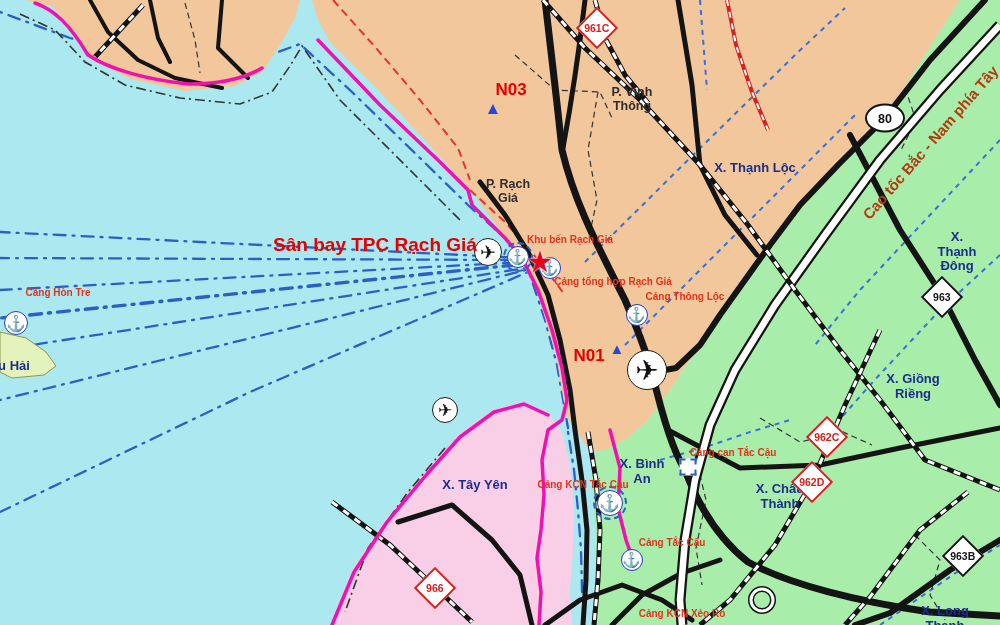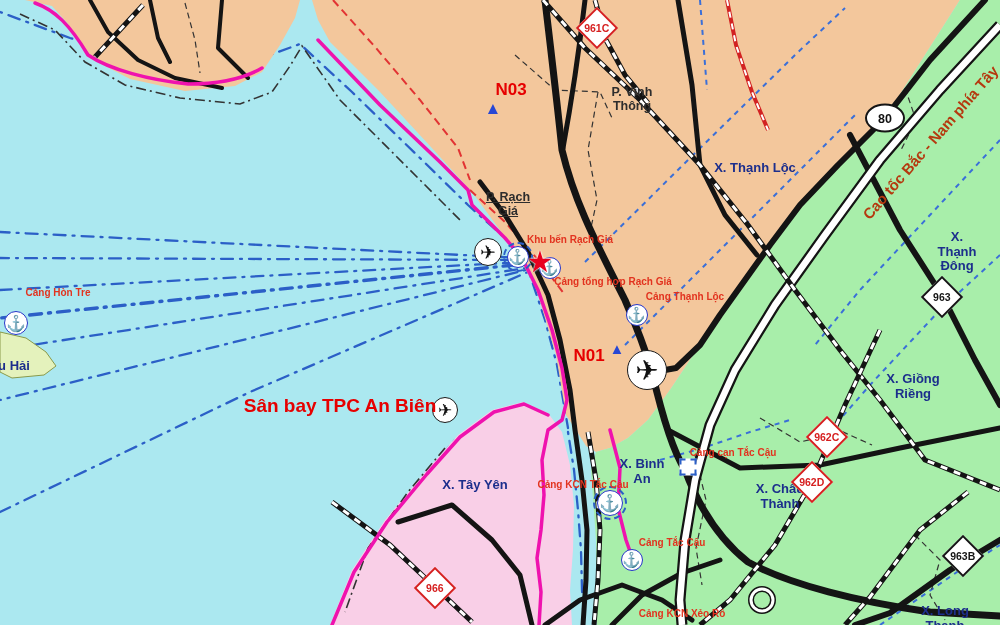--- a/index.html
+++ b/index.html
@@ -161,44 +161,44 @@
       <div class="icon-circle icon-anchor" style="height: 20px; width: 20px; font-size: 15px; left: 550px; top: 268px;">⚓</div>
       <div class="icon-circle icon-anchor" style="height: 20px; width: 20px; font-size: 15px; left: 637px; top: 315px;">⚓</div>
       <div class="icon-circle icon-anchor dashed" style="height: 24px; width: 24px; font-size: 17px; left: 610px; top: 503px;">⚓</div>
       <div class="icon-circle icon-anchor" style="height: 20px; width: 20px; font-size: 15px; left: 632px; top: 560px;">⚓</div>
       <div class="icon-star" style="left: 540px; top: 262px;">★</div>
       <div class="icon-tri" style="font-size: 17px; left: 493px; top: 108px;">▲</div>
       <div class="icon-tri" style="font-size: 15px; left: 617px; top: 348px;">▲</div>
       <div class="icon-depot" style="left: 688px; top: 467px;"></div>
     </div>
   <div id="labels-layer">
-      <div class="map-label red-big" style="left: 340px; top: 406px;">Sân bay TPC An Biên</div>
+      <div class="map-label red-big" style="left: 375px; top: 245px;">Sân bay TPC Rạch Giá</div>
       <div class="map-label red-code" style="left: 511px; top: 90px;">N03</div>
       <div class="map-label red-code" style="left: 589px; top: 356px;">N01</div>
       <div class="map-label ward" style="left: 632px; top: 99px;">P. Vịnh
 Thông</div>
-      <div class="map-label ward" style="left: 508px; top: 204px; text-decoration: underline;">P. Rạch
+      <div class="map-label ward" style="left: 508px; top: 191px;">P. Rạch
 Giá</div>
       <div class="map-label commune" style="left: 755px; top: 168px;">X. Thạnh Lộc</div>
       <div class="map-label commune" style="left: 957px; top: 252px; text-align: center;">X. Thạnh
 Đông</div>
       <div class="map-label commune" style="left: 913px; top: 387px;">X. Giồng
 Riềng</div>
       <div class="map-label commune" style="left: 780px; top: 497px;">X. Châu
 Thành</div>
       <div class="map-label commune" style="left: 642px; top: 472px;">X. Bình
 An</div>
       <div class="map-label commune" style="left: 475px; top: 485px; text-align: right;">X. Tây Yên</div>
       <div class="map-label commune" style="left: 945px; top: 619px;">X. Long
 Thạnh</div>
       <div class="map-label commune" style="left: 14px; top: 366px;">u Hải</div>
       <div class="map-label red-small" style="left: 58px; top: 293px;">Cảng Hòn Tre</div>
       <div class="map-label red-small" style="left: 570px; top: 240px;">Khu bến Rạch Giá</div>
       <div class="map-label red-small" style="left: 613px; top: 252px; margin-top: 30px;">Cảng tổng hợp Rạch Giá</div>
-      <div class="map-label red-small" style="left: 685px; top: 297px;">Cảng Thạnh Lộc</div>
+      <div class="map-label red-small" style="left: 685px; top: 297px;">Cảng Thông Lộc</div>
       <div class="map-label red-small" style="left: 583px; top: 485px;">Cảng KCN Tắc Cậu</div>
       <div class="map-label red-small" style="left: 733px; top: 453px;">Cảng cạn Tắc Cậu</div>
       <div class="map-label red-small" style="left: 672px; top: 543px;">Cảng Tắc Cậu</div>
       <div class="map-label red-small" style="left: 682px; top: 614px;">Cảng KCN Xẻo Rô</div>
       <div class="map-label hwy" style="left: 931px; top: 143px; transform: translate(-50%, -50%) rotate(-49deg);">Cao tốc Bắc - Nam phía Tây</div>
       <div class="shield red" style="left: 597px; top: 28px;">
         <span>961C</span>
       </div>
       <div class="shield red" style="left: 827px; top: 437px;">
         <span>962C</span>

